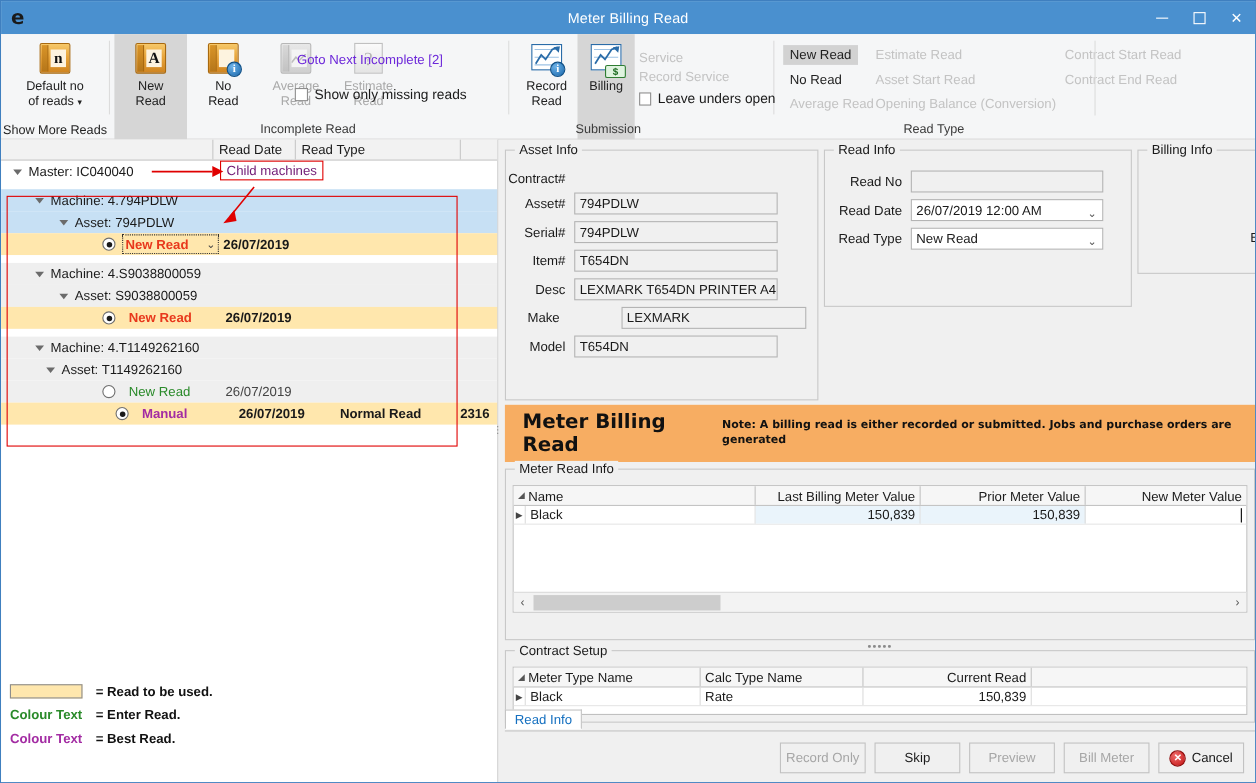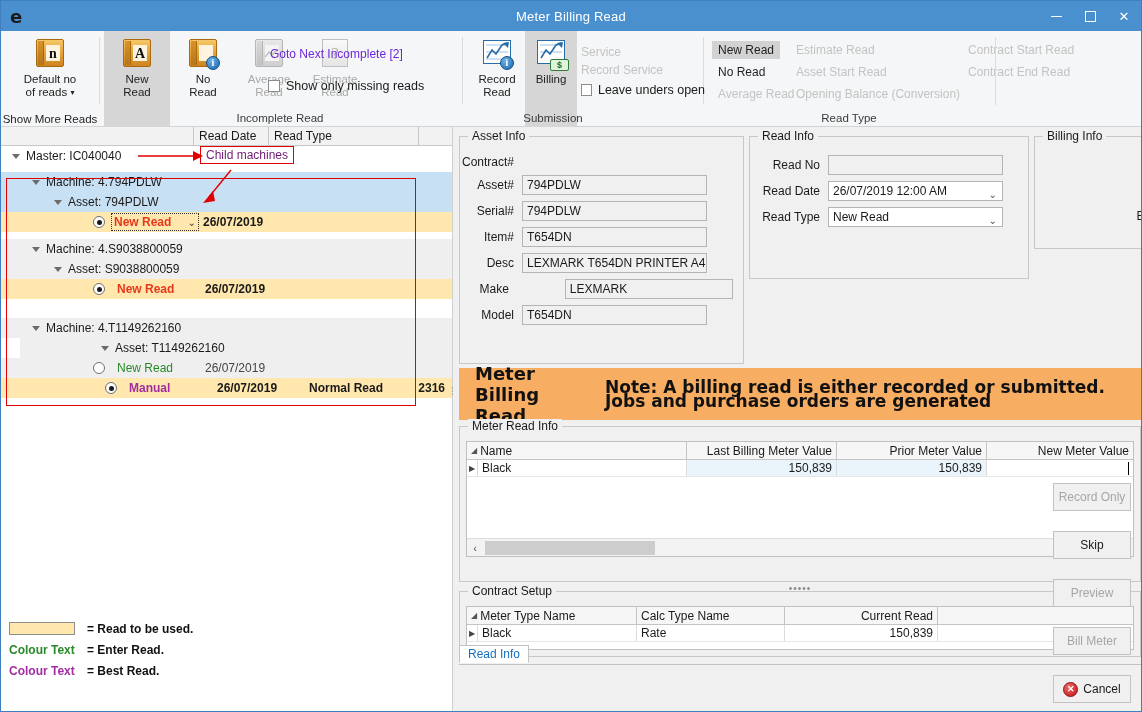--- a/index.html
+++ b/index.html
@@ -180,21 +180,21 @@
     height:24px; border:1px solid #bcbcbc; background:#f0f0f0;
     font-size:12px; color:#a0a0a0; display:flex;align-items:center;justify-content:center;
   }
 
   
   .banner {
     position:absolute; left:5px; top:241px; right:0; height:52px;
     background:#f7ad62; display:flex; align-items:center; padding:0 16px;
   }
   .banner h1 { margin:0; font-size:18px; font-weight:bold; color:#111; font-family:"DejaVu Sans", sans-serif; }
-  .banner p  { margin:0 0 0 14px; font-size:17px; font-weight:bold; color:#111; line-height:14px;
+  .banner p  { margin:0 0 0 14px; font-size:10px; font-weight:bold; color:#111; line-height:14px;
                font-family:"DejaVu Sans", sans-serif; max-width:520px;}
 
   
   .grid { background:#fff; border:1px solid #c0c0c0; }
   .ghead { display:flex; height:18px; background:#f6f6f6; border-bottom:1px solid #c4c4c4; }
   .gh { border-right:1px solid #c4c4c4; padding:1px 4px; font-size:12px; color:#1a1a1a;
         display:flex; align-items:center; overflow:hidden; white-space:nowrap;}
   .gh.r { justify-content:flex-end; }
   .gsort { font-size:8px; color:#555; margin-right:3px; }
   .grow { display:flex; height:17px; border-bottom:1px solid #e6e6e6; }
@@ -206,21 +206,21 @@
              font-size:8px; color:#444; border-right:1px solid #dcdcdc;}
   .hscroll { display:flex; align-items:center; height:18px; background:#f3f3f3;
              border-top:1px solid #dcdcdc; }
   .hs-arw { width:16px;text-align:center;font-size:11px;color:#555;}
   .hs-track { flex:1; height:16px; position:relative;}
   .hs-thumb { position:absolute; left:2px; top:1px; width:170px; height:14px; background:#cdcdcd;}
   .splitter { text-align:center; font-size:10px; color:#8a8a8a; letter-spacing:1px; height:10px;}
   .tabstrip { position:absolute; left:5px; bottom:46px; right:0; height:20px; border-bottom:1px solid #c3c3c3;}
   .tab { display:inline-block; border:1px solid #c3c3c3; border-bottom:1px solid #fff;
          background:#fff; padding:1px 8px; font-size:12px; color:#1570c0; }
-  .footbtns { position:absolute; right:10px; bottom:8px; display:flex; gap:20px;flex-direction:column; }
+  .footbtns { position:absolute; right:10px; bottom:8px; display:flex; gap:8px; }
   .fbtn { width:78px; height:28px; border:1px solid #c2c2c2; background:#f0f0f0;
           display:flex;align-items:center;justify-content:center; font-size:12px; color:#a6a6a6; }
   .fbtn.en { color:#1a1a1a; }
   .cancel-x { width:15px;height:15px;border-radius:50%;
     background:radial-gradient(circle at 35% 30%,#ef6a6a,#c31212);
     border:1px solid #8f0d0d; color:#fff; font-size:9px; font-weight:bold;
     display:flex;align-items:center;justify-content:center; margin-right:5px; line-height:1;}
   .vdots { position:absolute; font-size:9px; color:#8a8a8a; line-height:4px; }
 </style>
 </head>
@@ -420,25 +420,25 @@
         <span>Asset: S9038800059</span>
       </div>
       <div class="trow amber" style="padding-left:92px;">
         <span class="radio on"></span>
         <span class="lbl-new-red" style="width:88px;margin-left:12px;">New Read</span>
         <span class="bold-dk cell-date">26/07/2019</span>
       </div>
 
       <div style="height:7px;background:#fff;"></div>
 
-      <div class="trow grey" style="padding-left:30px;margin-top:12px;">
+      <div class="trow grey" style="padding-left:30px;">
         <span class="exp"></span>
         <span>Machine: 4.T1149262160</span>
       </div>
-      <div class="trow grey" style="padding-left:80px;margin-left:19px;">
+      <div class="trow grey" style="padding-left:40px;">
         <span class="exp"></span>
         <span>Asset: T1149262160</span>
       </div>
       <div class="trow grey" style="padding-left:92px;">
         <span class="radio"></span>
         <span class="lbl-new-green" style="width:88px;margin-left:12px;">New Read</span>
         <span class="cell-date" style="color:#444;">26/07/2019</span>
       </div>
       <div class="trow amber" style="padding-left:104px;">
         <span class="radio on"></span>

